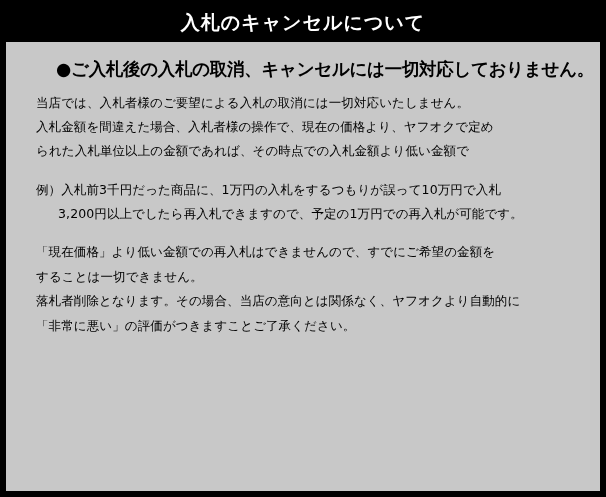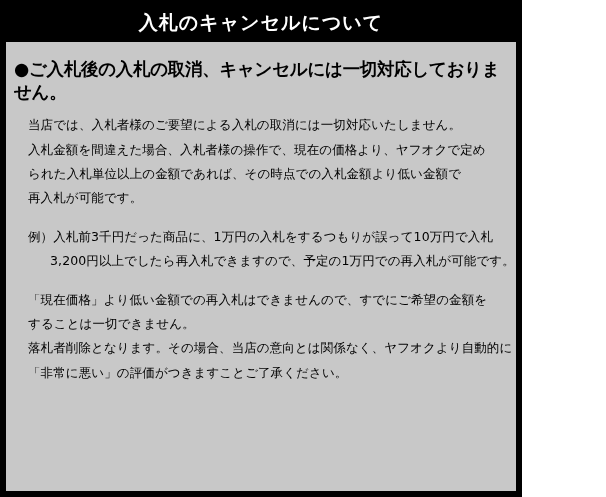--- a/index.html
+++ b/index.html
@@ -7,21 +7,21 @@
     padding: 0;
   }
   body {
     width: 606px;
     height: 497px;
     background: #ffffff;
     font-family: "DejaVu Sans", "Liberation Sans", sans-serif;
   }
   .notice {
     box-sizing: border-box;
-    width: 522px;
+    width: 606px;
     height: 497px;
     background: #c8c8c8;
     border: 6px solid #000000;
     padding: 0;
     position: relative;
     overflow: hidden;
   }
   .title-bar {
     background: #000000;
     color: #ffffff;
@@ -32,23 +32,24 @@
     padding: 5px 0 8px 0;
     line-height: 1.2;
   }
   .headline {
     color: #000000;
     font-size: 17.5px;
     font-weight: bold;
     padding: 16px 6px 6px 8px;
     line-height: 1.3;
     letter-spacing: -0.3px;
+    text-align: right;
   }
   .body-area {
-    padding: 4px 16px 0 22px;
+    padding: 4px 16px 0 30px;
     color: #000000;
     font-size: 12.5px;
     line-height: 1.95;
     letter-spacing: 0.1px;
   }
   .para {
     margin: 0 0 14px 0;
   }
   .para.tight {
     margin-bottom: 0;
@@ -70,21 +71,20 @@
   </div>
 
   <div class="headline">●ご入札後の入札の取消、キャンセルには一切対応しておりません。</div>
 
   <div class="body-area">
 
     <div class="para">
       <div class="line">当店では、入札者様のご要望による入札の取消には一切対応いたしません。</div>
       <div class="line">入札金額を間違えた場合、入札者様の操作で、現在の価格より、ヤフオクで定め</div>
       <div class="line">られた入札単位以上の金額であれば、その時点での入札金額より低い金額で</div>
-      <div class="line">再入札が可能です。</div>
     </div>
 
     <div class="para">
       <div class="line">例）入札前3千円だった商品に、1万円の入札をするつもりが誤って10万円で入札</div>
       <div class="line indent-1">3,200円以上でしたら再入札できますので、予定の1万円での再入札が可能です。</div>
     </div>
 
     <div class="para tight">
       <div class="line">「現在価格」より低い金額での再入札はできませんので、すでにご希望の金額を</div>
       <div class="line">することは一切できません。</div>

